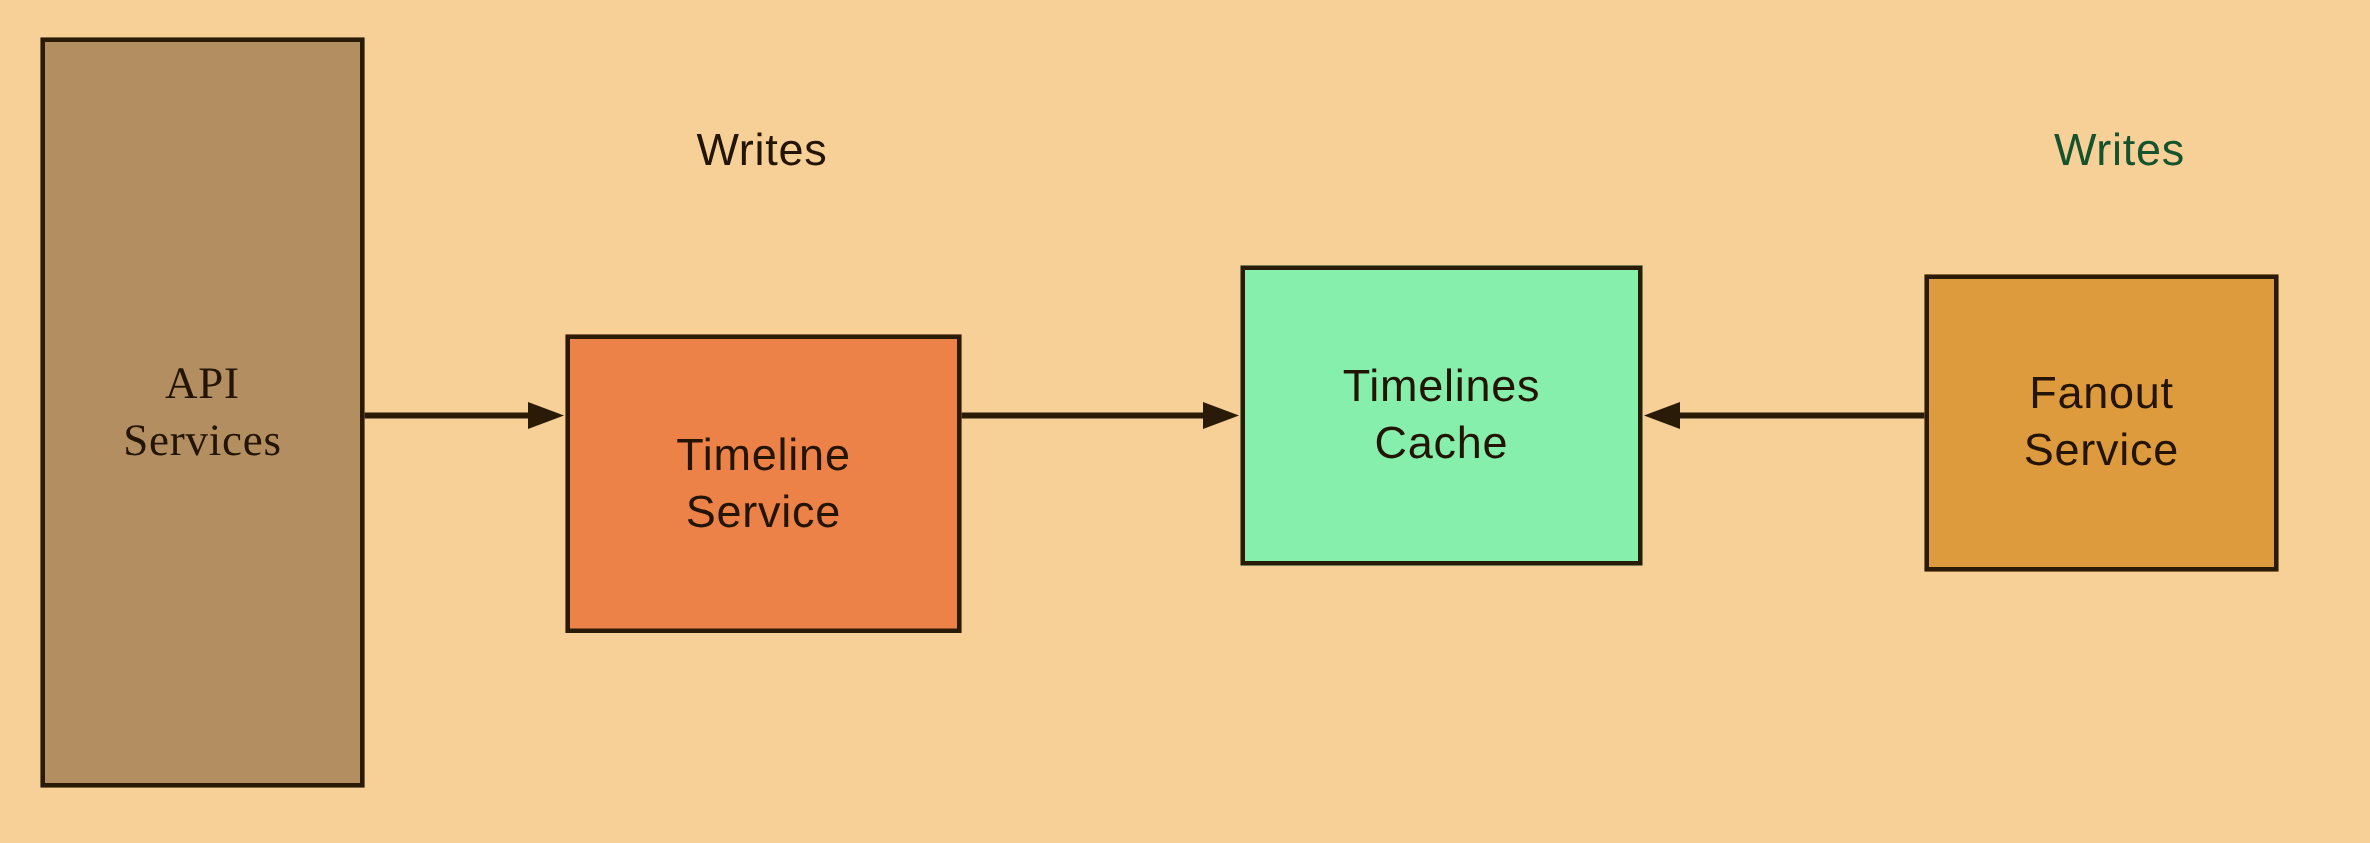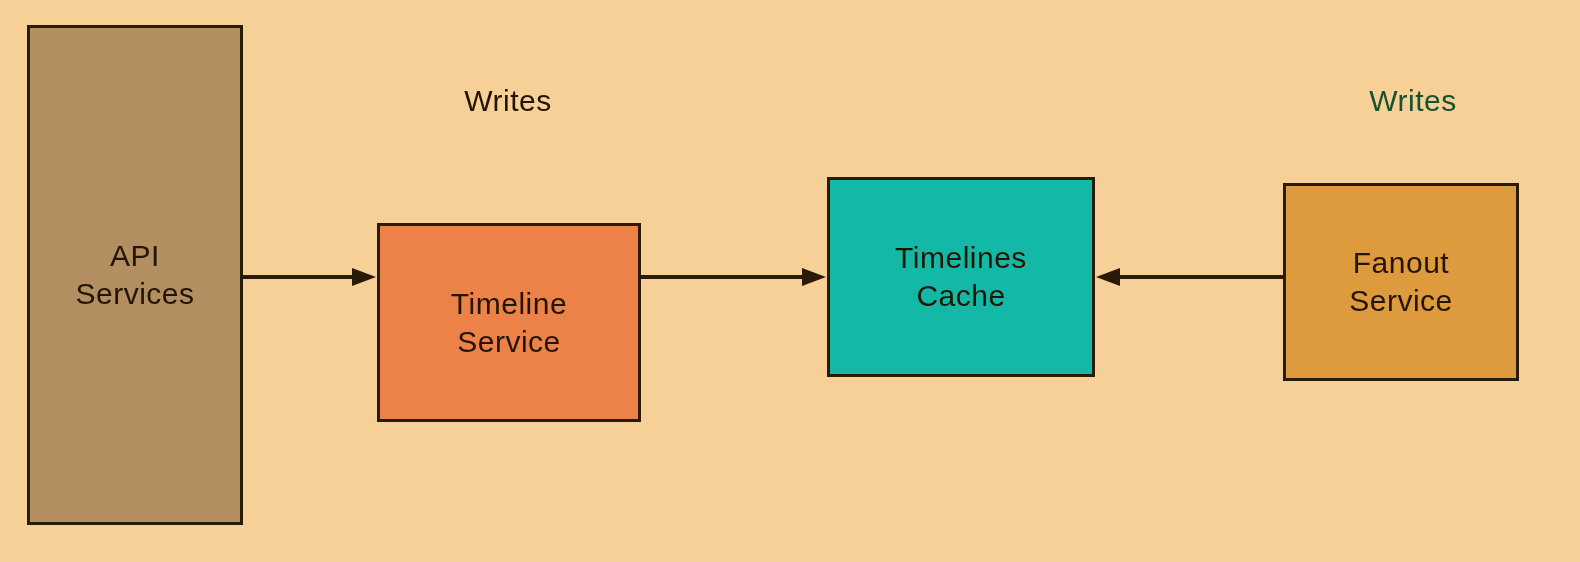--- a/index.html
+++ b/index.html
@@ -71,30 +71,30 @@
 </head>
 <body>
 
 <div class="stage" style="background-color: rgb(246, 208, 150);">
 
   <div class="annotation" id="label-reads" style="color: rgb(35, 20, 3);">Writes</div>
 
   <div class="annotation" id="label-writes" style="color: #14532d;">Writes</div>
 
   <div class="node" id="node-api" style="background-color: rgb(178, 142, 97); border-color: rgb(42, 26, 8);">
-    <div class="node-label" style="color: rgb(35, 20, 3);">API
+    <div class="node-label" style="color: rgb(35, 20, 3); font-family: Liberation Serif, serif;">API
 Services</div>
   </div>
 
   <div class="node" id="node-timeline" style="background-color: rgb(236, 130, 72); border-color: rgb(42, 26, 8); margin-top: 47px;">
     <div class="node-label" style="color: rgb(35, 20, 3);">Timeline
 Service</div>
   </div>
 
-  <div class="node" id="node-cache" style="background-color: #14b8a6; border-color: rgb(42, 26, 8);">
+  <div class="node" id="node-cache" style="background-color: #86efac; border-color: rgb(42, 26, 8);">
     <div class="node-label" style="color: rgb(35, 20, 3);">Timelines
 Cache</div>
   </div>
 
   <div class="node" id="node-fanout" style="background-color: rgb(222, 155, 61); border-color: rgb(42, 26, 8);">
     <div class="node-label" style="color: rgb(35, 20, 3);">Fanout
 Service</div>
   </div>
 
   <div class="arrow right" id="arrow-api-timeline">

